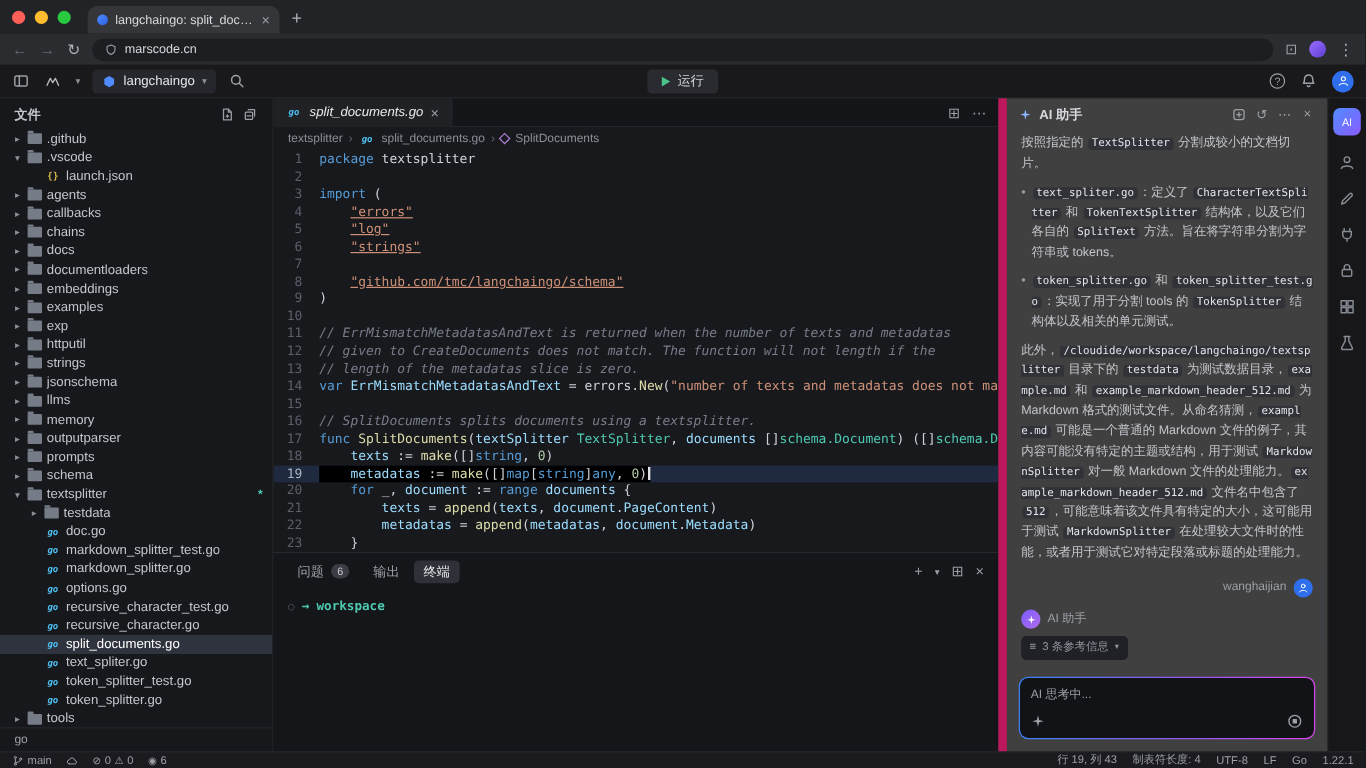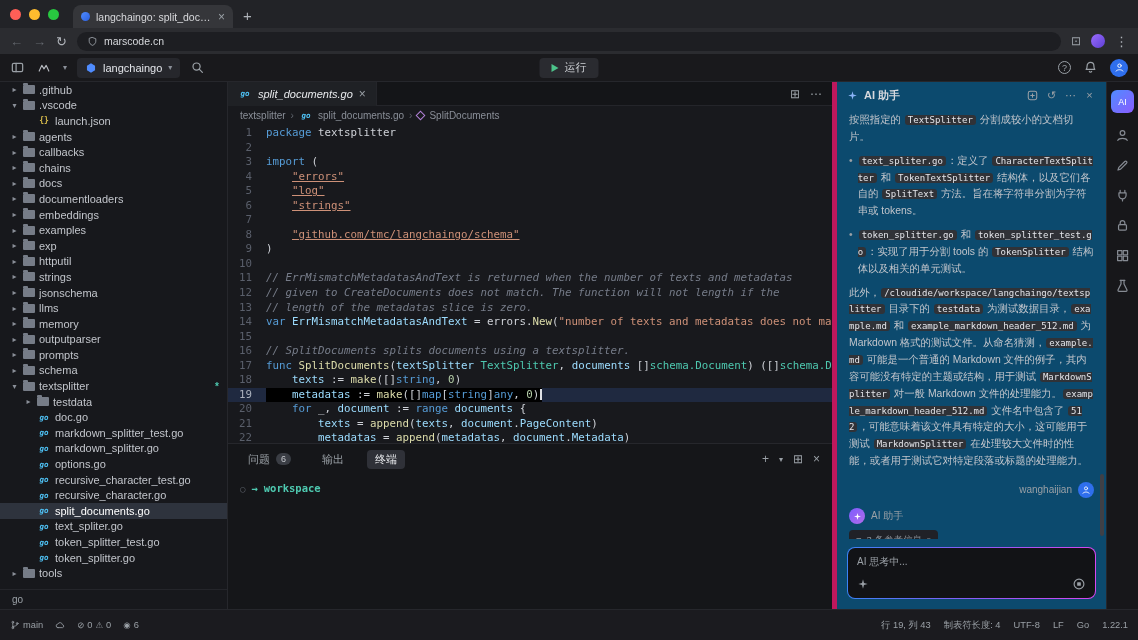--- a/index.html
+++ b/index.html
@@ -90,21 +90,21 @@
 .ptab.active{background:#2f3138;color:#e6e8eb}
 .pbadge{background:#3a3d44;border-radius:8px;font-size:9px;color:#c6c9ce;padding:0 5px;line-height:12px}
 .pacts{margin-left:auto;display:flex;gap:10px;align-items:center;color:#9aa0a6;font-size:12px}
 .pacts .small{font-size:8px}
 .term{flex:1;padding:8px 12px;font-family:"DejaVu Sans Mono",monospace;font-size:10.5px;display:flex;align-items:flex-start;gap:6px}
 .tdot{color:#565b63;font-size:9px;line-height:14px}
 .tarrow{color:#4ec9b0;font-weight:bold}
 .tcwd{color:#4ec9b0;font-weight:bold}
 
 
-.chat{width:274px;border-left:5px solid #be185d;background:#0c4a6e;display:flex;flex-direction:column;flex:none;position:relative}
+.chat{width:274px;border-left:7px solid #be185d;background:#404040;display:flex;flex-direction:column;flex:none;position:relative}
 .chdr{height:26px;display:flex;align-items:center;gap:6px;padding:0 10px;font-size:11px;font-weight:bold;color:#d6d8dd;flex:none}
 .ctitle-ic{width:11px;height:11px;color:#8ab4f8}
 .chdr .sp{flex:1}
 .chico{width:13px;height:13px;color:#9aa0a6;font-size:11px;font-weight:normal;display:inline-flex;align-items:center;justify-content:center}
 .cmsgs{flex:1;overflow:hidden;padding:4px 12px 0 12px;font-size:10.4px;line-height:1.62;color:#c2c5cb}
 .mp{margin:0 0 7px 0}
 .mli{display:flex;gap:5px;margin:0 0 7px 0}
 .mli .bullet{flex:none;color:#9aa0a6}
 .chip{font-family:"DejaVu Sans Mono",monospace;font-size:9px;background:#303237;color:#e3e5ea;border-radius:3px;padding:0 3px;margin:0 1px;word-break:break-all}
 .msg.user{margin:12px 0 10px 0}
@@ -124,21 +124,21 @@
 .csparkle{width:12px;height:12px;color:#9aa0a6}
 .cstop{width:14px;height:14px;color:#9aa0a6;margin-left:auto}
 .cscroll{position:absolute;right:2px;top:392px;width:4px;height:62px;background:#3f4046;border-radius:2px}
 
 
 .rail{width:32px;background:#17171a;border-left:1px solid #26272c;display:flex;flex-direction:column;align-items:center;padding-top:8px;gap:15px;flex:none}
 .rail-ai{width:23px;height:23px;border-radius:6px;background:linear-gradient(135deg,#4f8cff,#8a5cff);color:#fff;font-size:9px;font-weight:normal;display:flex;align-items:center;justify-content:center}
 .rail-ic{width:15px;height:15px;color:#868b93}
 
 
-.statusbar{height:31px;background:#1b1b1f;border-top:1px solid #26272c;display:flex;align-items:center;font-size:9.3px;color:#9aa0a6;padding:0 10px;flex:none}
+.statusbar{height:14px;background:#1b1b1f;border-top:1px solid #26272c;display:flex;align-items:center;font-size:9.3px;color:#9aa0a6;padding:0 10px;flex:none}
 .sleft{display:flex;gap:12px;align-items:center}
 .sseg{display:inline-flex;align-items:center;gap:3px}
 .sic{width:10px;height:10px;display:inline-flex}
 .g{font-size:8.5px}
 .sright{margin-left:auto;display:flex;gap:13px;align-items:center}
 </style>
 </head>
 <body>
 
 <div class="app">
@@ -233,20 +233,42 @@
               </g>
             </svg>
           </span>
         </span>
     </div>
   </div>
 
   <div class="mainbody">
 
     <div class="sidebar">
+      <div class="sbhdr">
+        <span>文件</span>
+        <span class="sp"></span>
+        <span class="ic sbico">
+            <svg viewBox="0 0 16 16" width="100%" height="100%">
+              <g fill="none" stroke="currentColor" stroke-width="1.3" stroke-linecap="round" stroke-linejoin="round">
+                <path d="M4 2.5h5l3 3v8H4z"></path>
+                <path d="M9 2.5v3h3"></path>
+                <path d="M8 8.2v2.6M6.7 9.5h2.6"></path>
+              </g>
+            </svg>
+          </span>
+        <span class="ic sbico">
+            <svg viewBox="0 0 16 16" width="100%" height="100%">
+              <g fill="none" stroke="currentColor" stroke-width="1.3" stroke-linecap="round" stroke-linejoin="round">
+                <rect x="3" y="5.5" width="7.5" height="7.5" rx="1"></rect>
+                <path d="M4.8 9.2h4"></path>
+                <path d="M6 3h6.5v6.5"></path>
+              </g>
+            </svg>
+          </span>
+      </div>
       <div class="tree">
           <div class="trow" style="padding-left: 10px;">
             <span class="tw">▸</span>
             <span class="fico folder"></span>
             <span class="tlabel">.github</span>
           </div>
           <div class="trow" style="padding-left: 10px;">
             <span class="tw">▾</span>
             <span class="fico folder"></span>
             <span class="tlabel">.vscode</span>
@@ -448,21 +470,21 @@
           <div class="cline"><span class="ln">18</span><span class="ctext"><span class="tk-pl">    </span><span class="tk-vr">texts</span><span class="tk-pl"> := </span><span class="tk-fn">make</span><span class="tk-pl">([]</span><span class="tk-kw">string</span><span class="tk-pl">, </span><span class="tk-nu">0</span><span class="tk-pl">)</span></span></div>
           <div class="cline hl"><span class="ln">19</span><span class="ctext"><span class="tk-pl">    </span><span class="tk-vr">metadatas</span><span class="tk-pl"> := </span><span class="tk-fn">make</span><span class="tk-pl">([]</span><span class="tk-kw">map</span><span class="tk-pl">[</span><span class="tk-kw">string</span><span class="tk-pl">]</span><span class="tk-kw">any</span><span class="tk-pl">, </span><span class="tk-nu">0</span><span class="tk-pl">)</span><span class="caret"></span></span></div>
           <div class="cline"><span class="ln">20</span><span class="ctext"><span class="tk-pl">    </span><span class="tk-kw">for</span><span class="tk-pl"> _, </span><span class="tk-vr">document</span><span class="tk-pl"> := </span><span class="tk-kw">range</span><span class="tk-pl"> </span><span class="tk-vr">documents</span><span class="tk-pl"> {</span></span></div>
           <div class="cline"><span class="ln">21</span><span class="ctext"><span class="tk-pl">        </span><span class="tk-vr">texts</span><span class="tk-pl"> = </span><span class="tk-fn">append</span><span class="tk-pl">(</span><span class="tk-vr">texts</span><span class="tk-pl">, </span><span class="tk-vr">document</span><span class="tk-pl">.</span><span class="tk-vr">PageContent</span><span class="tk-pl">)</span></span></div>
           <div class="cline"><span class="ln">22</span><span class="ctext"><span class="tk-pl">        </span><span class="tk-vr">metadatas</span><span class="tk-pl"> = </span><span class="tk-fn">append</span><span class="tk-pl">(</span><span class="tk-vr">metadatas</span><span class="tk-pl">, </span><span class="tk-vr">document</span><span class="tk-pl">.</span><span class="tk-vr">Metadata</span><span class="tk-pl">)</span></span></div>
           <div class="cline"><span class="ln">23</span><span class="ctext"><span class="tk-pl">    }</span></span></div>
         </div>
 
       <div class="panel">
         <div class="phdr">
-          <div class="ptabs" style="display:flex;gap:15px;align-items:center">
+          <div class="ptabs" style="display:flex;gap:4px;align-items:center">
               <div class="ptab">
                 <span>问题</span>
                 <span class="pbadge">6</span>
               </div>
               <div class="ptab">
                 <span>输出</span>
               </div>
               <div class="ptab active">
                 <span>终端</span>
               </div>

